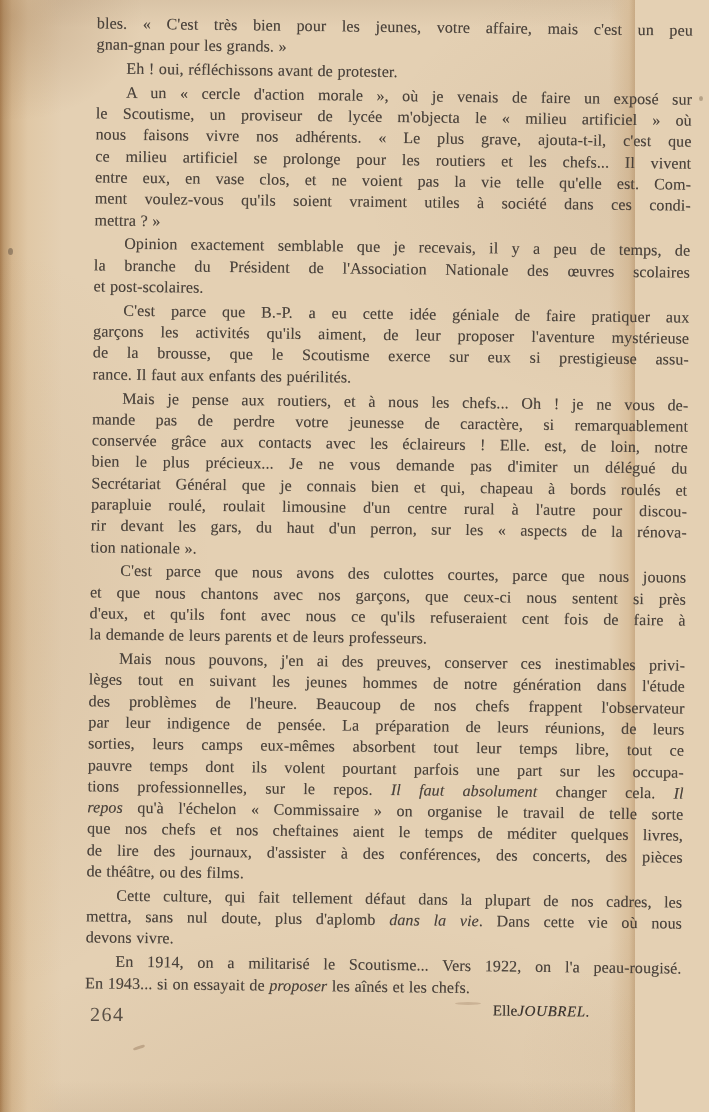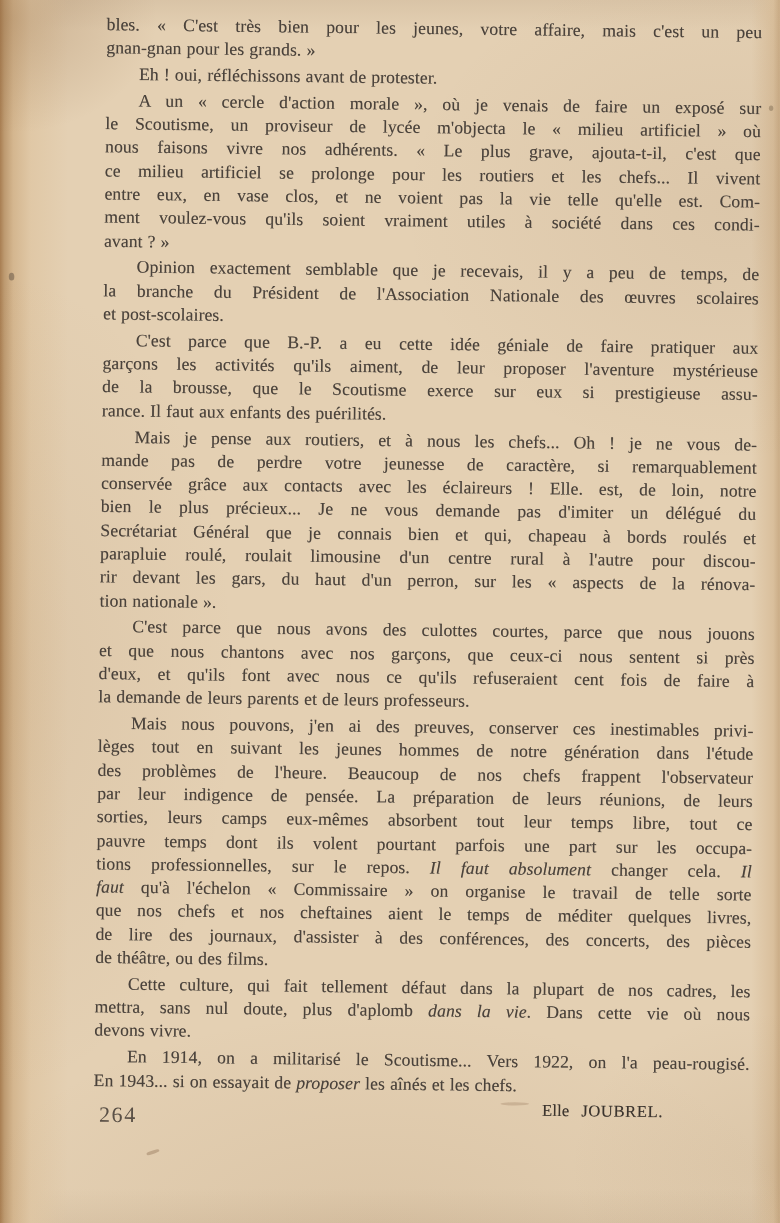--- a/index.html
+++ b/index.html
@@ -2,21 +2,21 @@
 <html><head>
 <meta charset="utf-8">
 <style>
   html,body{margin:0;padding:0;}
   body{
     width:709px;height:1112px;overflow:hidden;
     font-family:"Liberation Serif","DejaVu Serif",serif;
     background:#e4d0b3;
   }
   .page{
-    position:relative;width:709px;height:1112px;
+    position:relative;width:635px;height:1112px;
     background-color:#e4d0b3;
     background-image:
       radial-gradient(190px 150px at 10px 16px, rgba(140,100,62,0.28), rgba(140,100,62,0) 70%),
       radial-gradient(300px 520px at 0px 620px, rgba(150,110,70,0.10), rgba(150,110,70,0) 72%),
       radial-gradient(430px 330px at 665px 190px, rgba(120,85,55,0.08), rgba(120,85,55,0) 70%),
       radial-gradient(520px 280px at 340px 1130px, rgba(150,112,72,0.12), rgba(150,112,72,0) 75%),
       radial-gradient(260px 200px at 700px 1060px, rgba(140,104,66,0.10), rgba(140,104,66,0) 70%),
       linear-gradient(90deg, #a87e52 0px, #bd9a70 4px, #d4b68f 12px, #e0c8a6 28px, rgba(228,208,179,0) 62px),
       linear-gradient(270deg, #c9ab85 0px, #d9bf9c 6px, rgba(228,208,179,0) 26px),
       linear-gradient(180deg, rgba(120,88,56,0.10) 0px, rgba(120,88,56,0) 28px),
@@ -33,21 +33,21 @@
   .line{text-align:justify;text-align-last:justify;white-space:normal;}
   .line.last{text-align-last:auto;}
   .line.indent{padding-left:30px;}
   i{font-style:italic;}
   .signature{
     margin-top:1px;margin-left:408px;
     font-size:15px;color:#3b342e;
     text-shadow:0.2px 0.2px 0.3px rgba(59,52,46,0.5);
     white-space:nowrap;
   }
-  .signature .lastname{margin-left:11px;letter-spacing:0.6px;}
+  .signature .lastname{letter-spacing:0.6px;font-style:italic;}
   .pagenum{
     position:absolute;left:90px;top:1003px;
     font-size:20px;color:#5a5046;letter-spacing:1.5px;
     transform:rotate(0.4deg);
   }
   .speck{position:absolute;border-radius:50%;}
   .speck1{left:8px;top:248px;width:5px;height:7px;background:rgba(106,90,72,0.55);}
   .speck2{left:133px;top:1046px;width:12px;height:3px;border-radius:40%;background:rgba(150,120,90,0.45);transform:rotate(-18deg);}
   .speck3{left:699px;top:96px;width:4px;height:5px;background:rgba(110,92,70,0.4);}
   .speck4{left:455px;top:1002px;width:26px;height:3px;border-radius:50%;background:rgba(160,130,100,0.35);}
@@ -65,21 +65,21 @@
         <div class="para">
           <div class="line last indent"><span>Eh ! oui, réfléchissons avant de protester.</span></div>
         </div>
         <div class="para">
           <div class="line indent"><span>A un « cercle d'action morale », où je venais de faire un exposé sur</span></div>
           <div class="line"><span>le Scoutisme, un proviseur de lycée m'objecta le « milieu artificiel » où</span></div>
           <div class="line"><span>nous faisons vivre nos adhérents. « Le plus grave, ajouta-t-il, c'est que</span></div>
           <div class="line"><span>ce milieu artificiel se prolonge pour les routiers et les chefs... Il vivent</span></div>
           <div class="line"><span>entre eux, en vase clos, et ne voient pas la vie telle qu'elle est. Com-</span></div>
           <div class="line"><span>ment voulez-vous qu'ils soient vraiment utiles à société dans ces condi-</span></div>
-          <div class="line last"><span>avant ? »</span></div>
+          <div class="line last"><span>mettra ? »</span></div>
         </div>
         <div class="para">
           <div class="line indent"><span>Opinion exactement semblable que je recevais, il y a peu de temps, de</span></div>
           <div class="line"><span>la branche du Président de l'Association Nationale des œuvres scolaires</span></div>
           <div class="line last"><span>et post-scolaires.</span></div>
         </div>
         <div class="para">
           <div class="line indent"><span>C'est parce que B.-P. a eu cette idée géniale de faire pratiquer aux</span></div>
           <div class="line"><span>garçons les activités qu'ils aiment, de leur proposer l'aventure mystérieuse</span></div>
           <div class="line"><span>de la brousse, que le Scoutisme exerce sur eux si prestigieuse assu-</span></div>
@@ -102,21 +102,21 @@
           <div class="line last"><span>la demande de leurs parents et de leurs professeurs.</span></div>
         </div>
         <div class="para">
           <div class="line indent"><span>Mais nous pouvons, j'en ai des preuves, conserver ces inestimables privi-</span></div>
           <div class="line"><span>lèges tout en suivant les jeunes hommes de notre génération dans l'étude</span></div>
           <div class="line"><span>des problèmes de l'heure. Beaucoup de nos chefs frappent l'observateur</span></div>
           <div class="line"><span>par leur indigence de pensée. La préparation de leurs réunions, de leurs</span></div>
           <div class="line"><span>sorties, leurs camps eux-mêmes absorbent tout leur temps libre, tout ce</span></div>
           <div class="line"><span>pauvre temps dont ils volent pourtant parfois une part sur les occupa-</span></div>
           <div class="line"><span>tions professionnelles, sur le repos. </span><i>Il faut absolument</i><span> changer cela. </span><i>Il</i></div>
-          <div class="line"><i>faut</i><span> qu'à l'échelon « Commissaire » on organise le travail de telle sorte</span></div>
+          <div class="line"><i>repos</i><span> qu'à l'échelon « Commissaire » on organise le travail de telle sorte</span></div>
           <div class="line"><span>que nos chefs et nos cheftaines aient le temps de méditer quelques livres,</span></div>
           <div class="line"><span>de lire des journaux, d'assister à des conférences, des concerts, des pièces</span></div>
           <div class="line last"><span>de théâtre, ou des films.</span></div>
         </div>
         <div class="para">
           <div class="line indent"><span>Cette culture, qui fait tellement défaut dans la plupart de nos cadres, les</span></div>
           <div class="line"><span>mettra, sans nul doute, plus d'aplomb </span><i>dans la vie</i><span>. Dans cette vie où nous</span></div>
           <div class="line last"><span>devons vivre.</span></div>
         </div>
         <div class="para">

